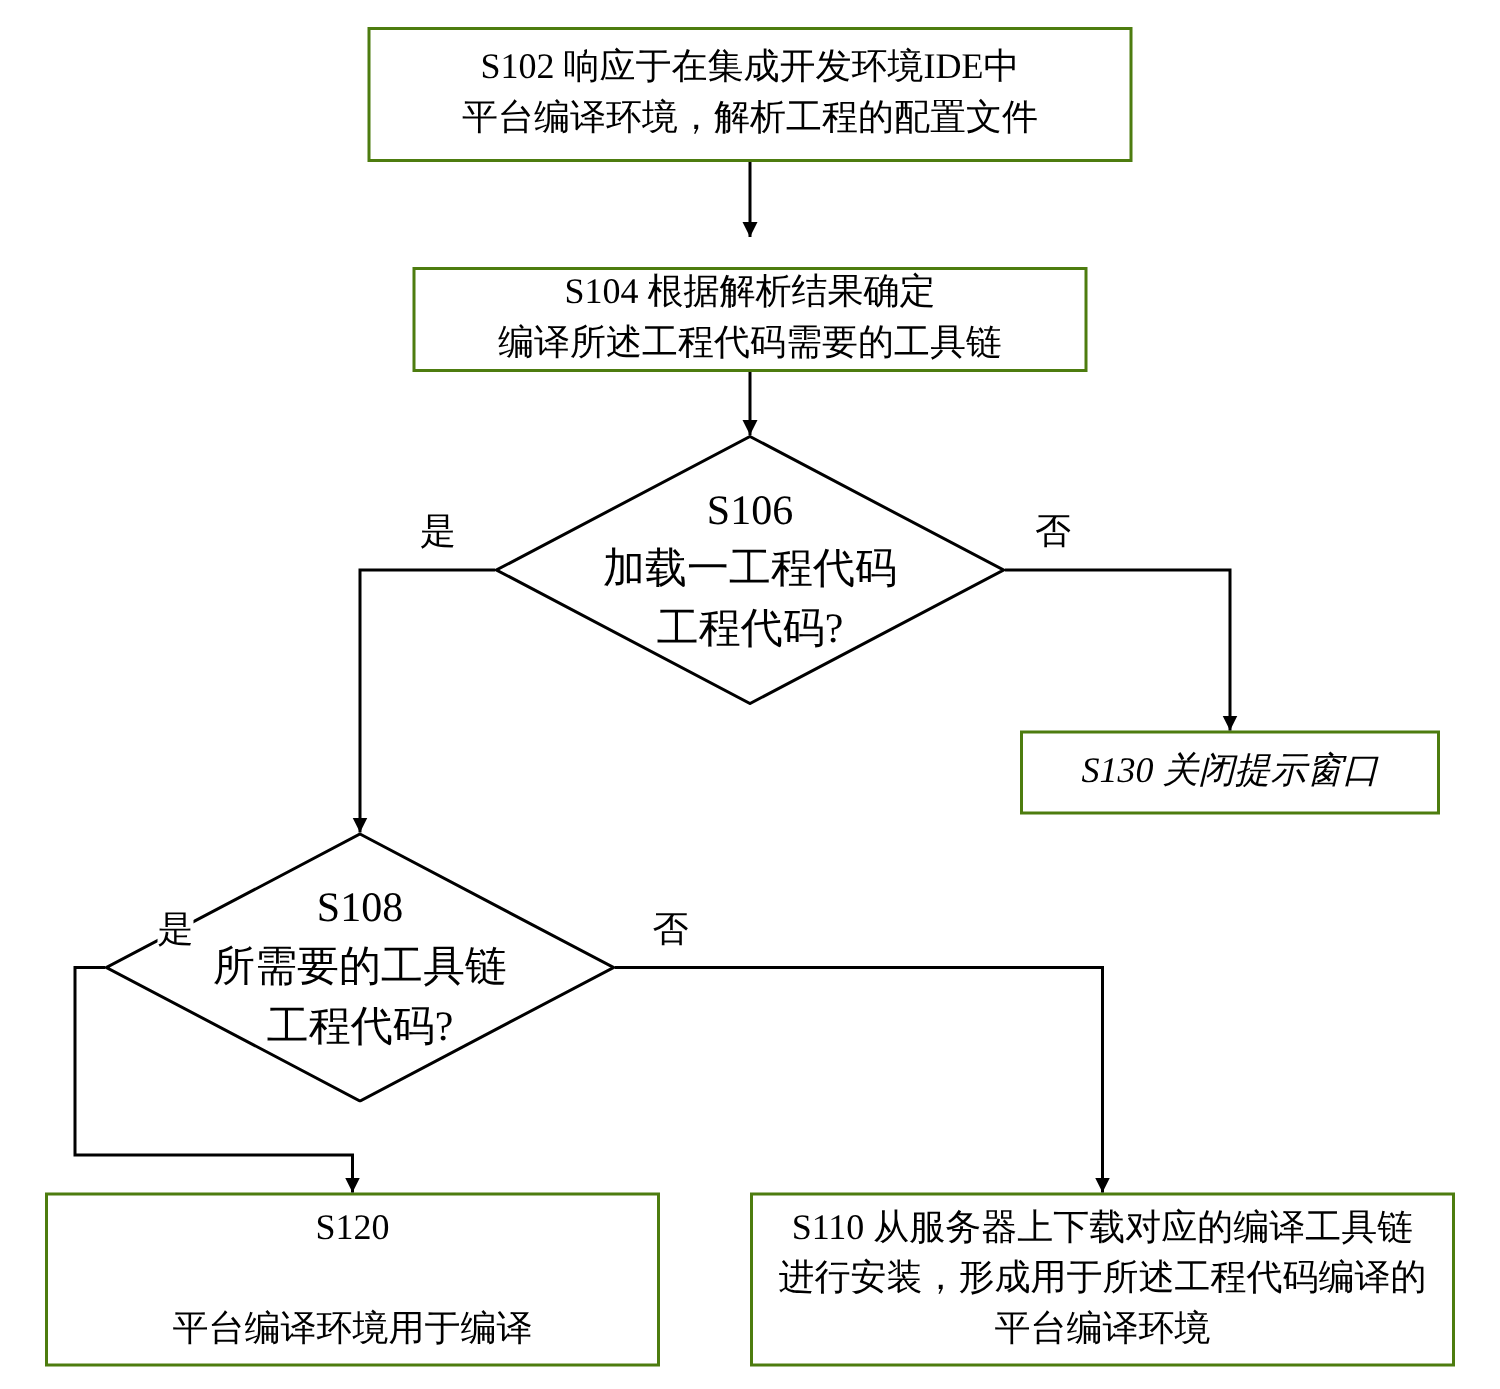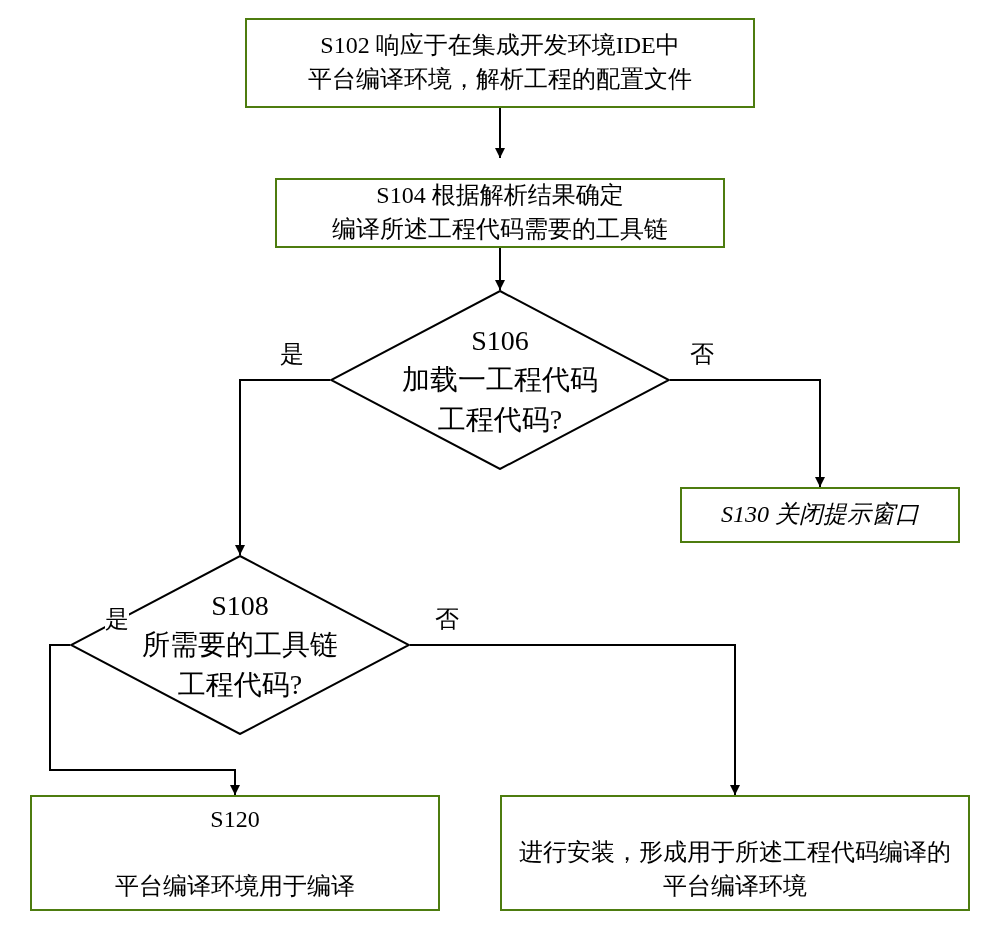--- a/index.html
+++ b/index.html
@@ -105,21 +105,21 @@
 <div class="box" style="left:30px; top:795px; width:410px; height:116px;">
   <div>
     <span>S120</span><br>
     <br>
     <span>平台编译环境用于编译</span>
   </div>
 </div>
 
 <div class="box" style="left:500px; top:795px; width:470px; height:116px;">
   <div>
-    <br>
+    <span>S110  从服务器上下载对应的编译工具链</span><br>
     <span>进行安装，形成用于所述工程代码编译的</span><br>
     <span>平台编译环境</span>
   </div>
 </div>
 
 <div class="edge-label" style="left:280px; top:338px;">是</div>
 <div class="edge-label" style="left:690px; top:338px;">否</div>
 <div class="edge-label" style="left:105px; top:603px;">是</div>
 <div class="edge-label" style="left:435px; top:603px;">否</div>
 

